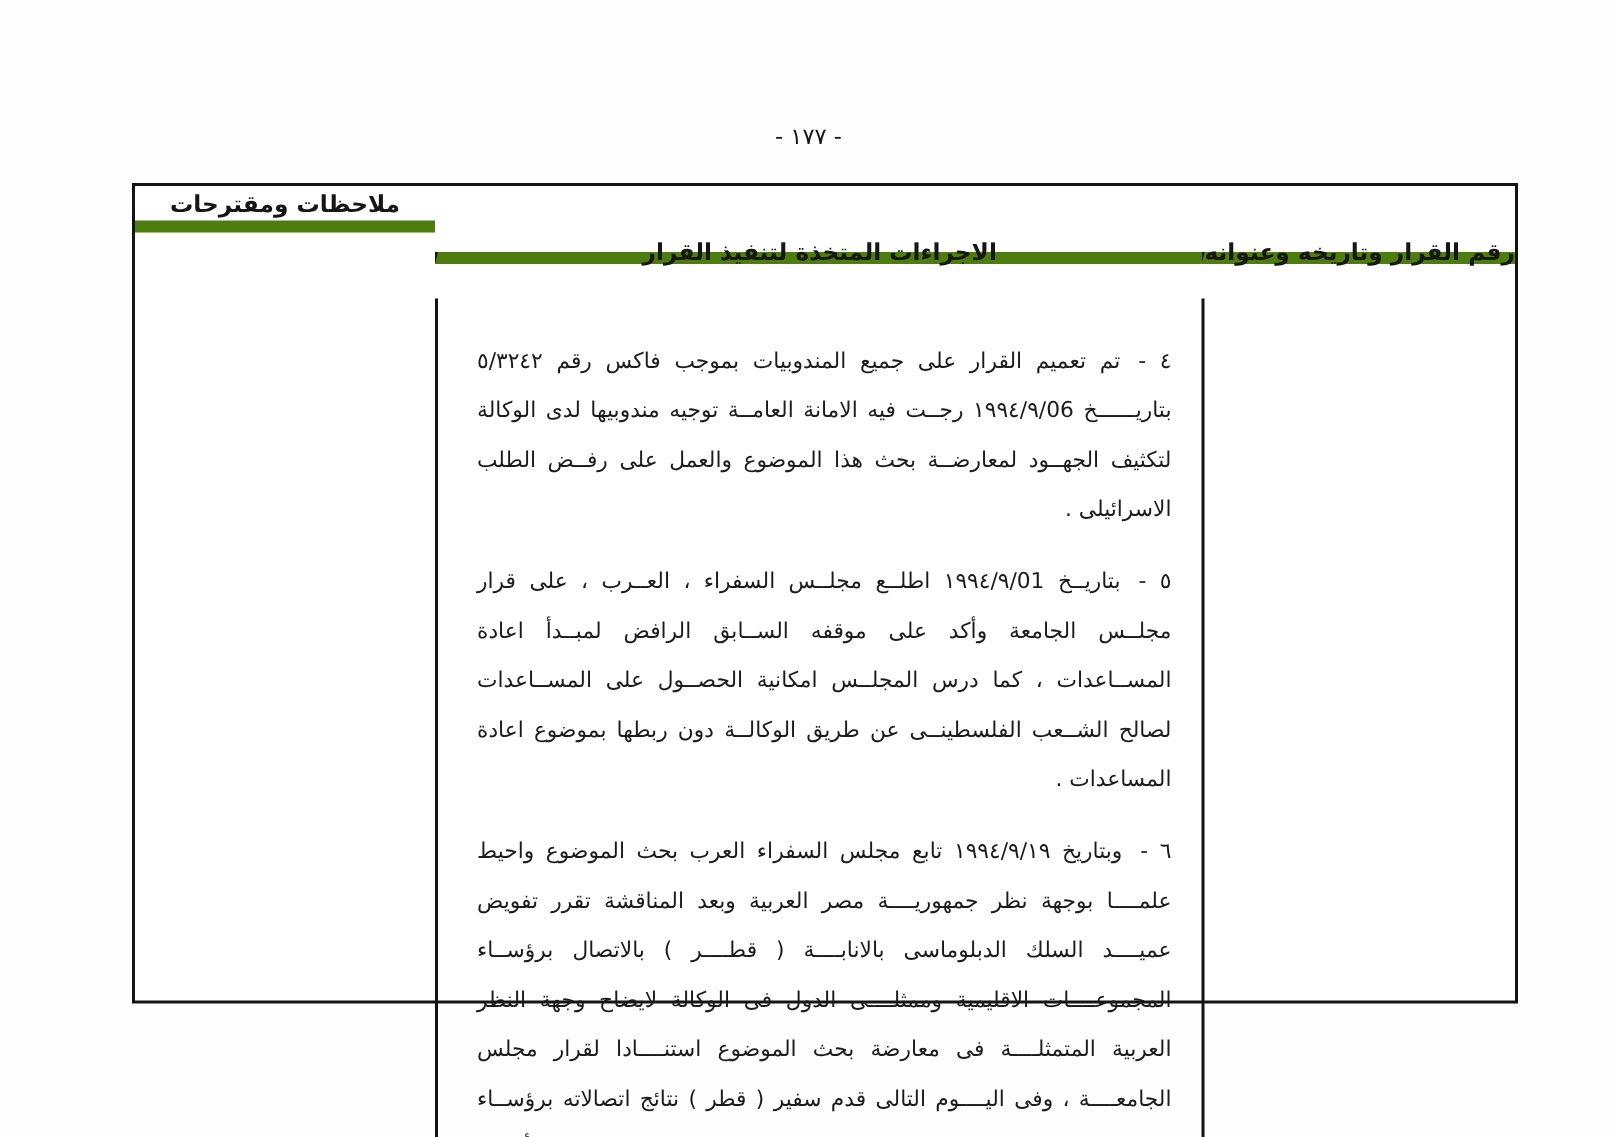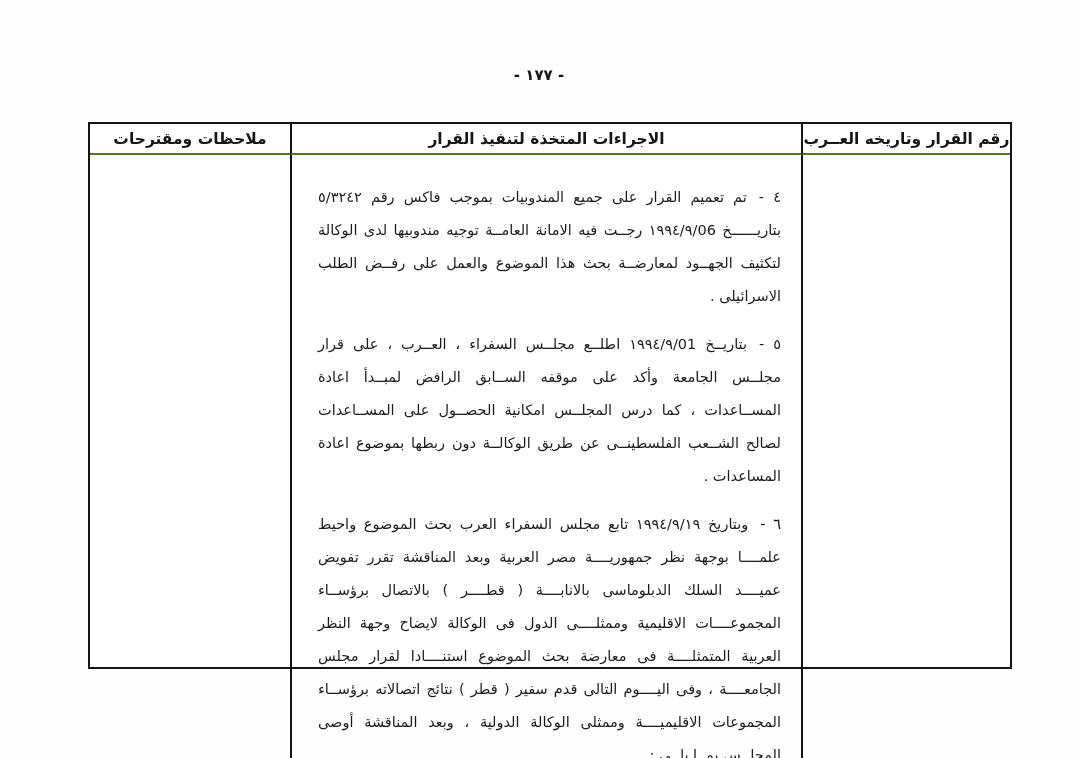--- a/index.html
+++ b/index.html
@@ -11,26 +11,26 @@
     position: relative;
     width: 1078px;
     height: 758px;
     background: #fefefe;
     color: #161616;
     font-family: "DejaVu Sans", sans-serif;
     overflow: hidden;
   }
   .page-number {
     position: absolute;
-    top: 66px;
+    top: 82px;
     left: 0;
     right: 0;
     text-align: center;
     direction: rtl;
-    font-weight: bold;
+    font-weight: normal;
     font-size: 15px;
     letter-spacing: 1px;
   }
   .doc-table {
     position: absolute;
     top: 122px;
     left: 88px;
     width: 920px;
     height: 543px;
     border: 2px solid #141414;
@@ -38,28 +38,29 @@
     display: grid;
     grid-template-columns: 209px 1fr 200px; 
     grid-template-rows: 31px 1fr;
     background: #fff;
   }
   .cell {
     box-sizing: border-box;
   }
   .vsep {
     border-inline-end: 2px solid #141414; 
+    margin-top: 44px;
   }
   .hcell {
     display: flex;
     align-items: center;
     justify-content: center;
     font-weight: bold;
     font-size: 15.5px;
-    border-bottom: 2px solid #4d7c0f;
+    border-bottom: 8px solid #4d7c0f;
     direction: rtl;
   }
   .bcell {
     direction: rtl;
   }
   .actions-body {
     padding: 26px 20px 0 26px;
     font-size: 14.5px;
     line-height: 33px;
     text-align: justify;
@@ -79,21 +80,21 @@
 </style>
 </head>
 <body>
 
 <div class="page">
 
   <div class="page-number">- ١٧٧ -</div>
 
   <div class="doc-table">
 
-    <div class="cell hcell vsep">رقم القرار وتاريخه العــرب</div>
+    <div class="cell hcell vsep">رقم القرار وتاريخه وعنوانه</div>
     <div class="cell hcell vsep">الاجراءات المتخذة لتنفيذ القرار</div>
     <div class="cell hcell">ملاحظات ومقترحات</div>
 
     <div class="cell bcell vsep"></div>
 
     <div class="cell bcell vsep actions-body">
 
       <div class="para">
         <span class="marker">٤ -</span><span>تم تعميم القرار على جميع المندوبيات بموجب فاكس رقم ٥/٣٢٤٢ بتاريــــــخ ١٩٩٤/٩/06 رجــت فيه الامانة العامــة توجيه مندوبيها لدى الوكالة لتكثيف الجهــود لمعارضــة بحث هذا الموضوع والعمل على رفــض الطلب الاسرائيلى .</span>
       </div>

